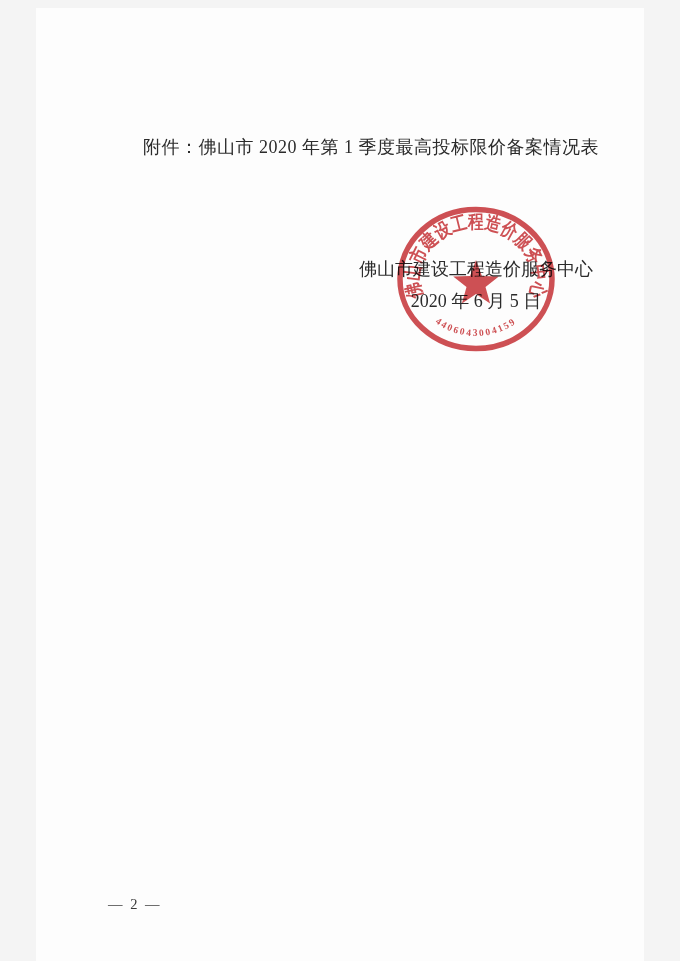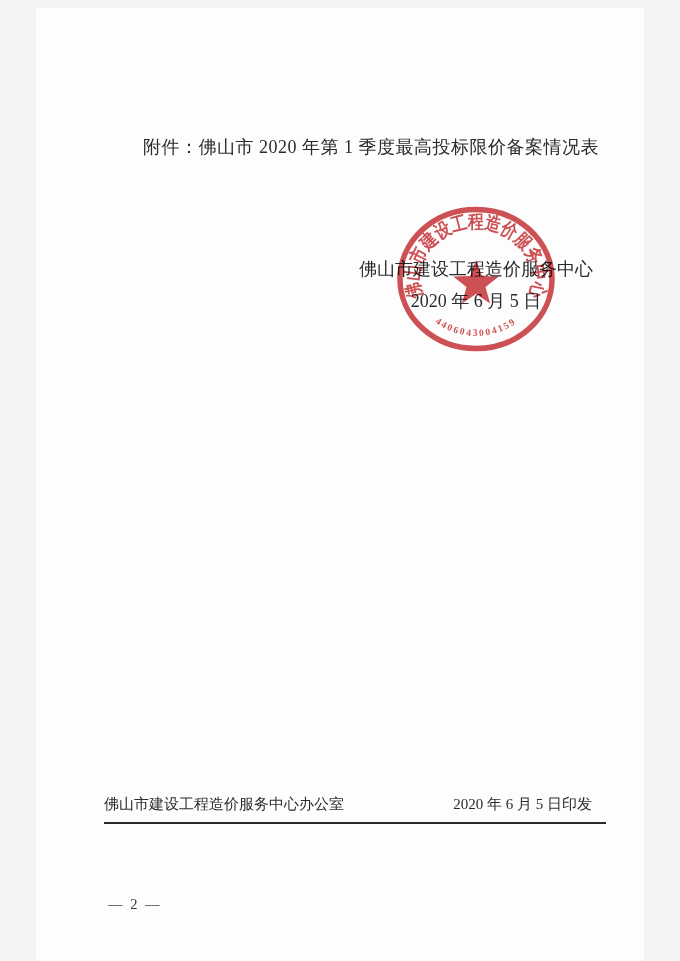--- a/index.html
+++ b/index.html
@@ -99,21 +99,17 @@
     <polygon points="90,71 95.9,86.9 112.8,87.6 99.5,98.1 104.1,114.4 90,105 75.9,114.4 80.5,98.1 67.2,87.6 84.1,86.9" fill="#c9383c"></polygon>
     <text font-size="19" font-weight="bold" fill="#c9383c">
       <textPath href="#seal-top-arc" startOffset="50%" text-anchor="middle" textLength="205" lengthAdjust="spacingAndGlyphs">佛山市建设工程造价服务中心</textPath>
     </text>
     <text font-size="9.5" font-weight="bold" letter-spacing="2" fill="#c9383c">
       <textPath href="#seal-bottom-arc" startOffset="50%" text-anchor="middle">4406043004159</textPath>
     </text>
   </svg>
 
   <div class="footer-block">
-    <div class="issuer-row">
-      <span>佛山市建设工程造价服务中心办公室</span>
-      <span>2020 年 6 月 5 日印发</span>
-    </div>
   </div>
 
   <div class="page-number">— 2 —</div>
 
 </div>
 
 </body></html>

